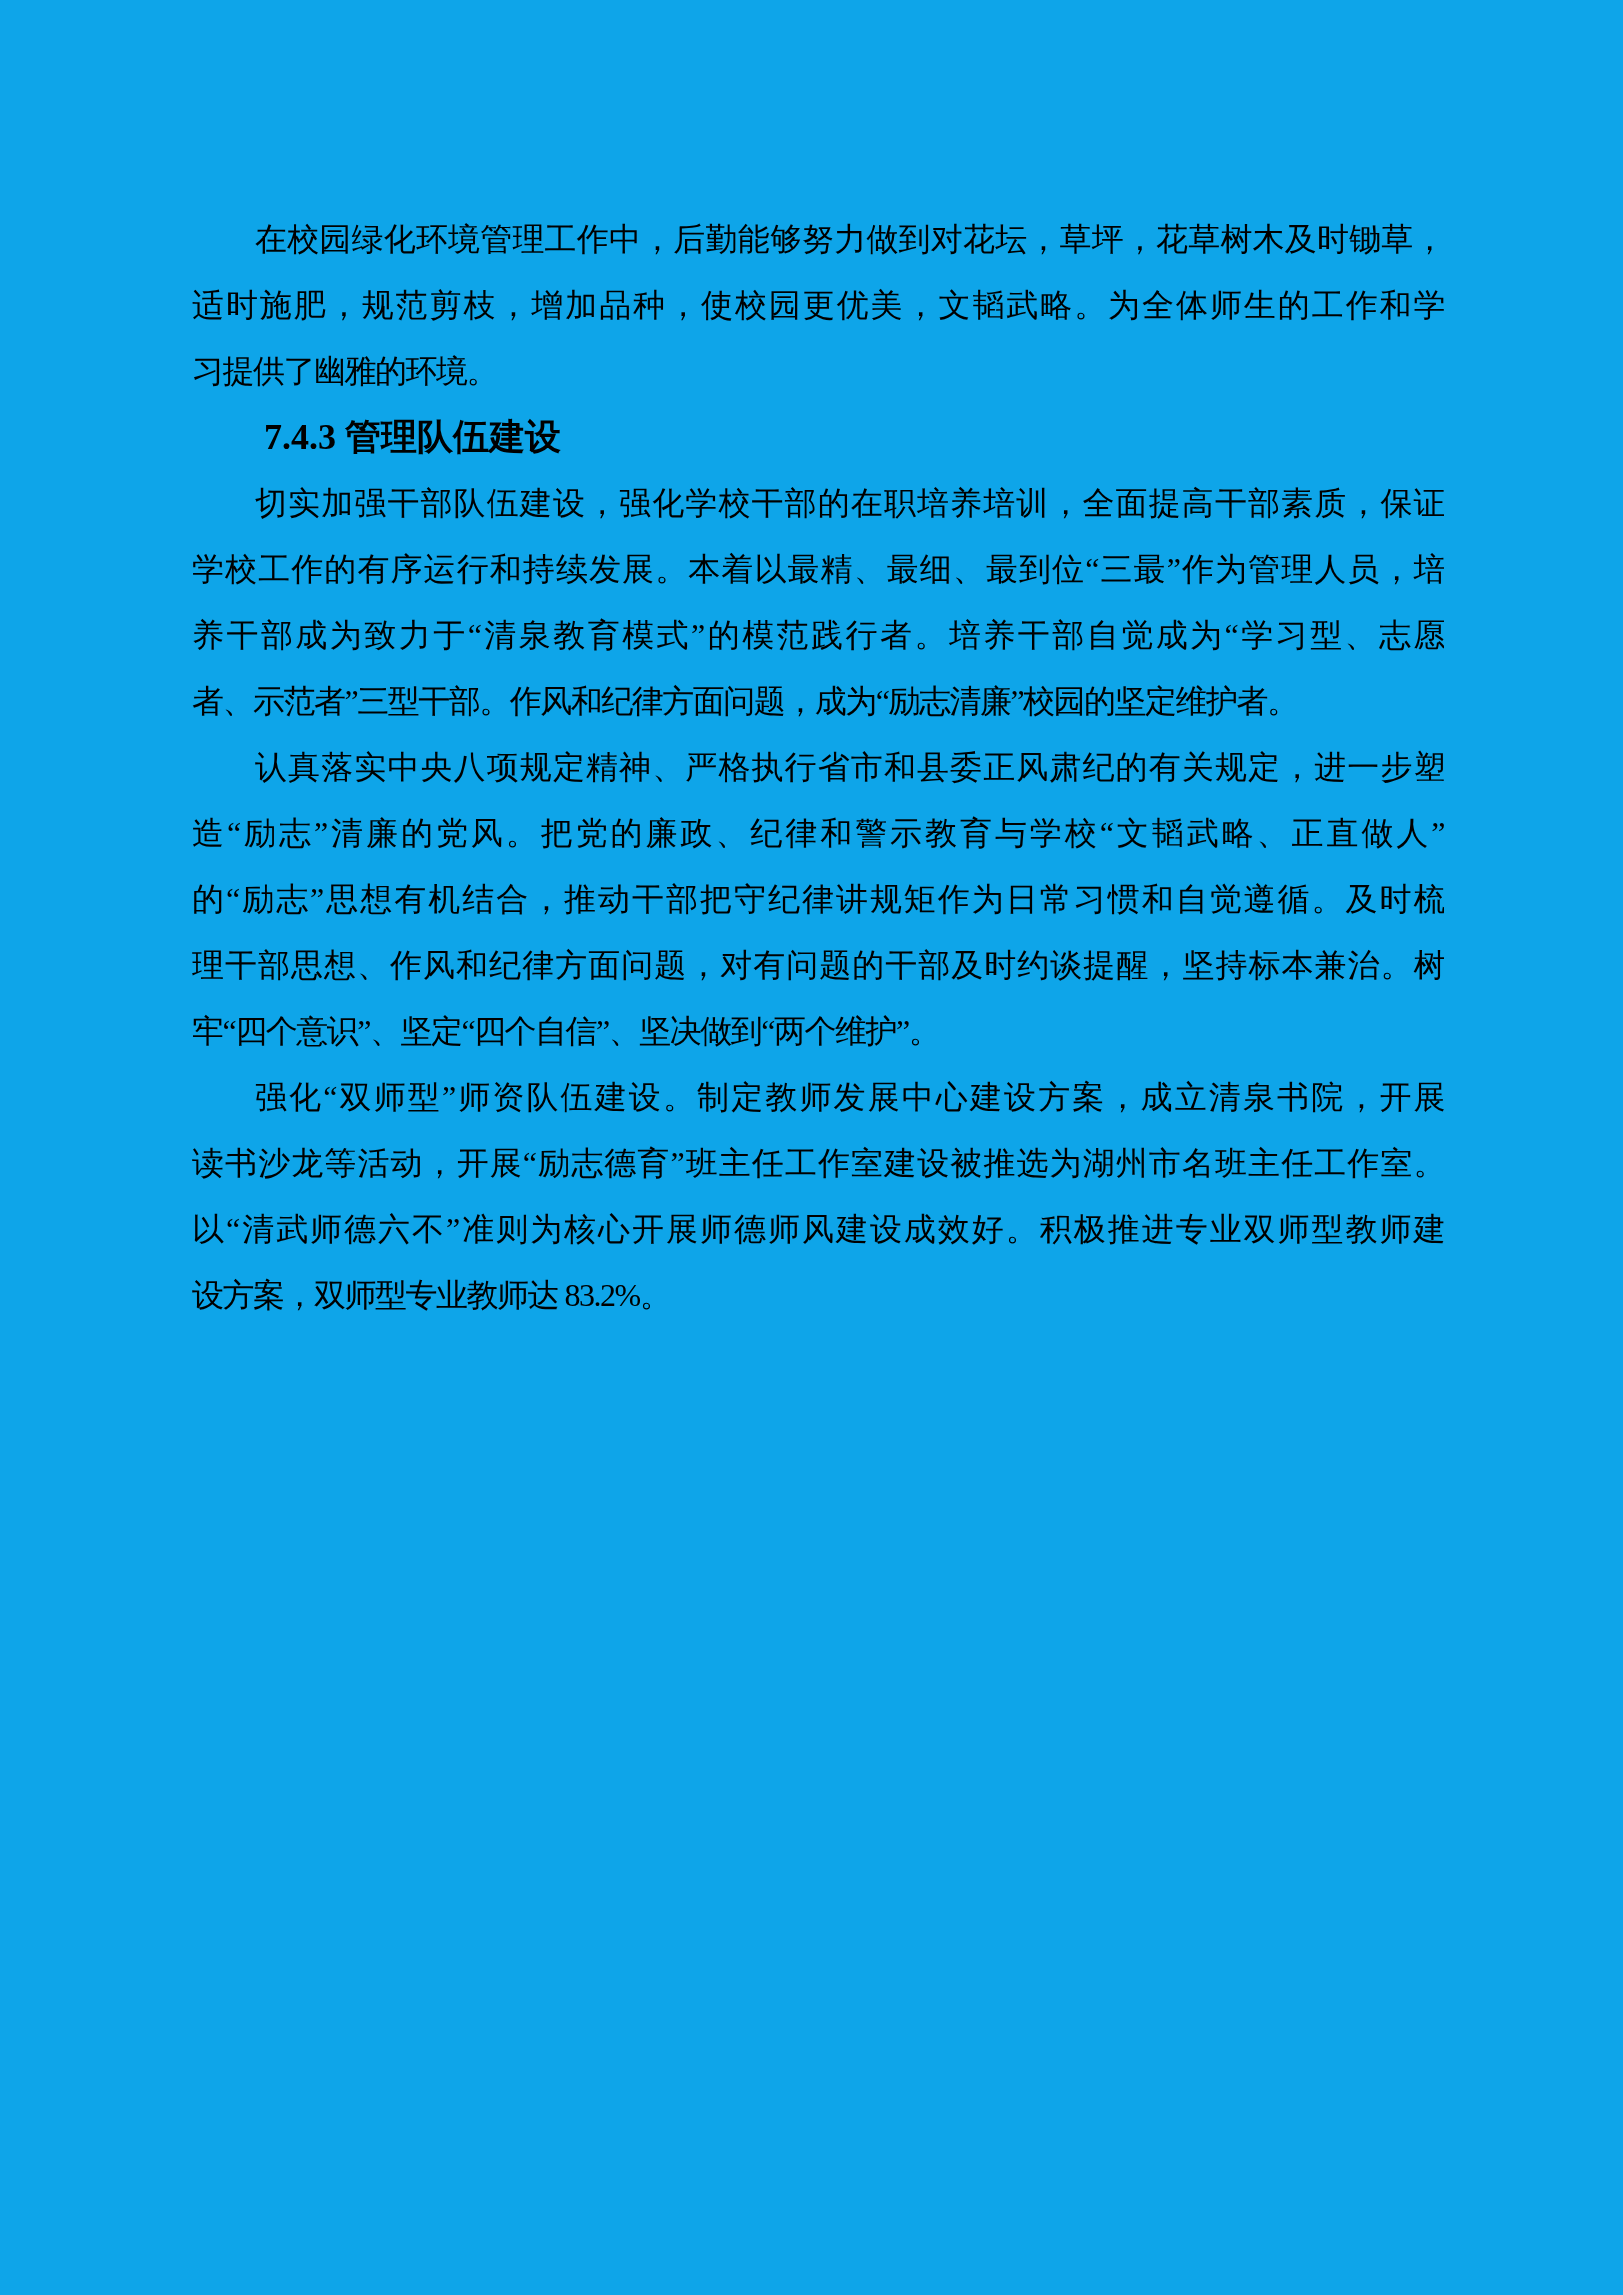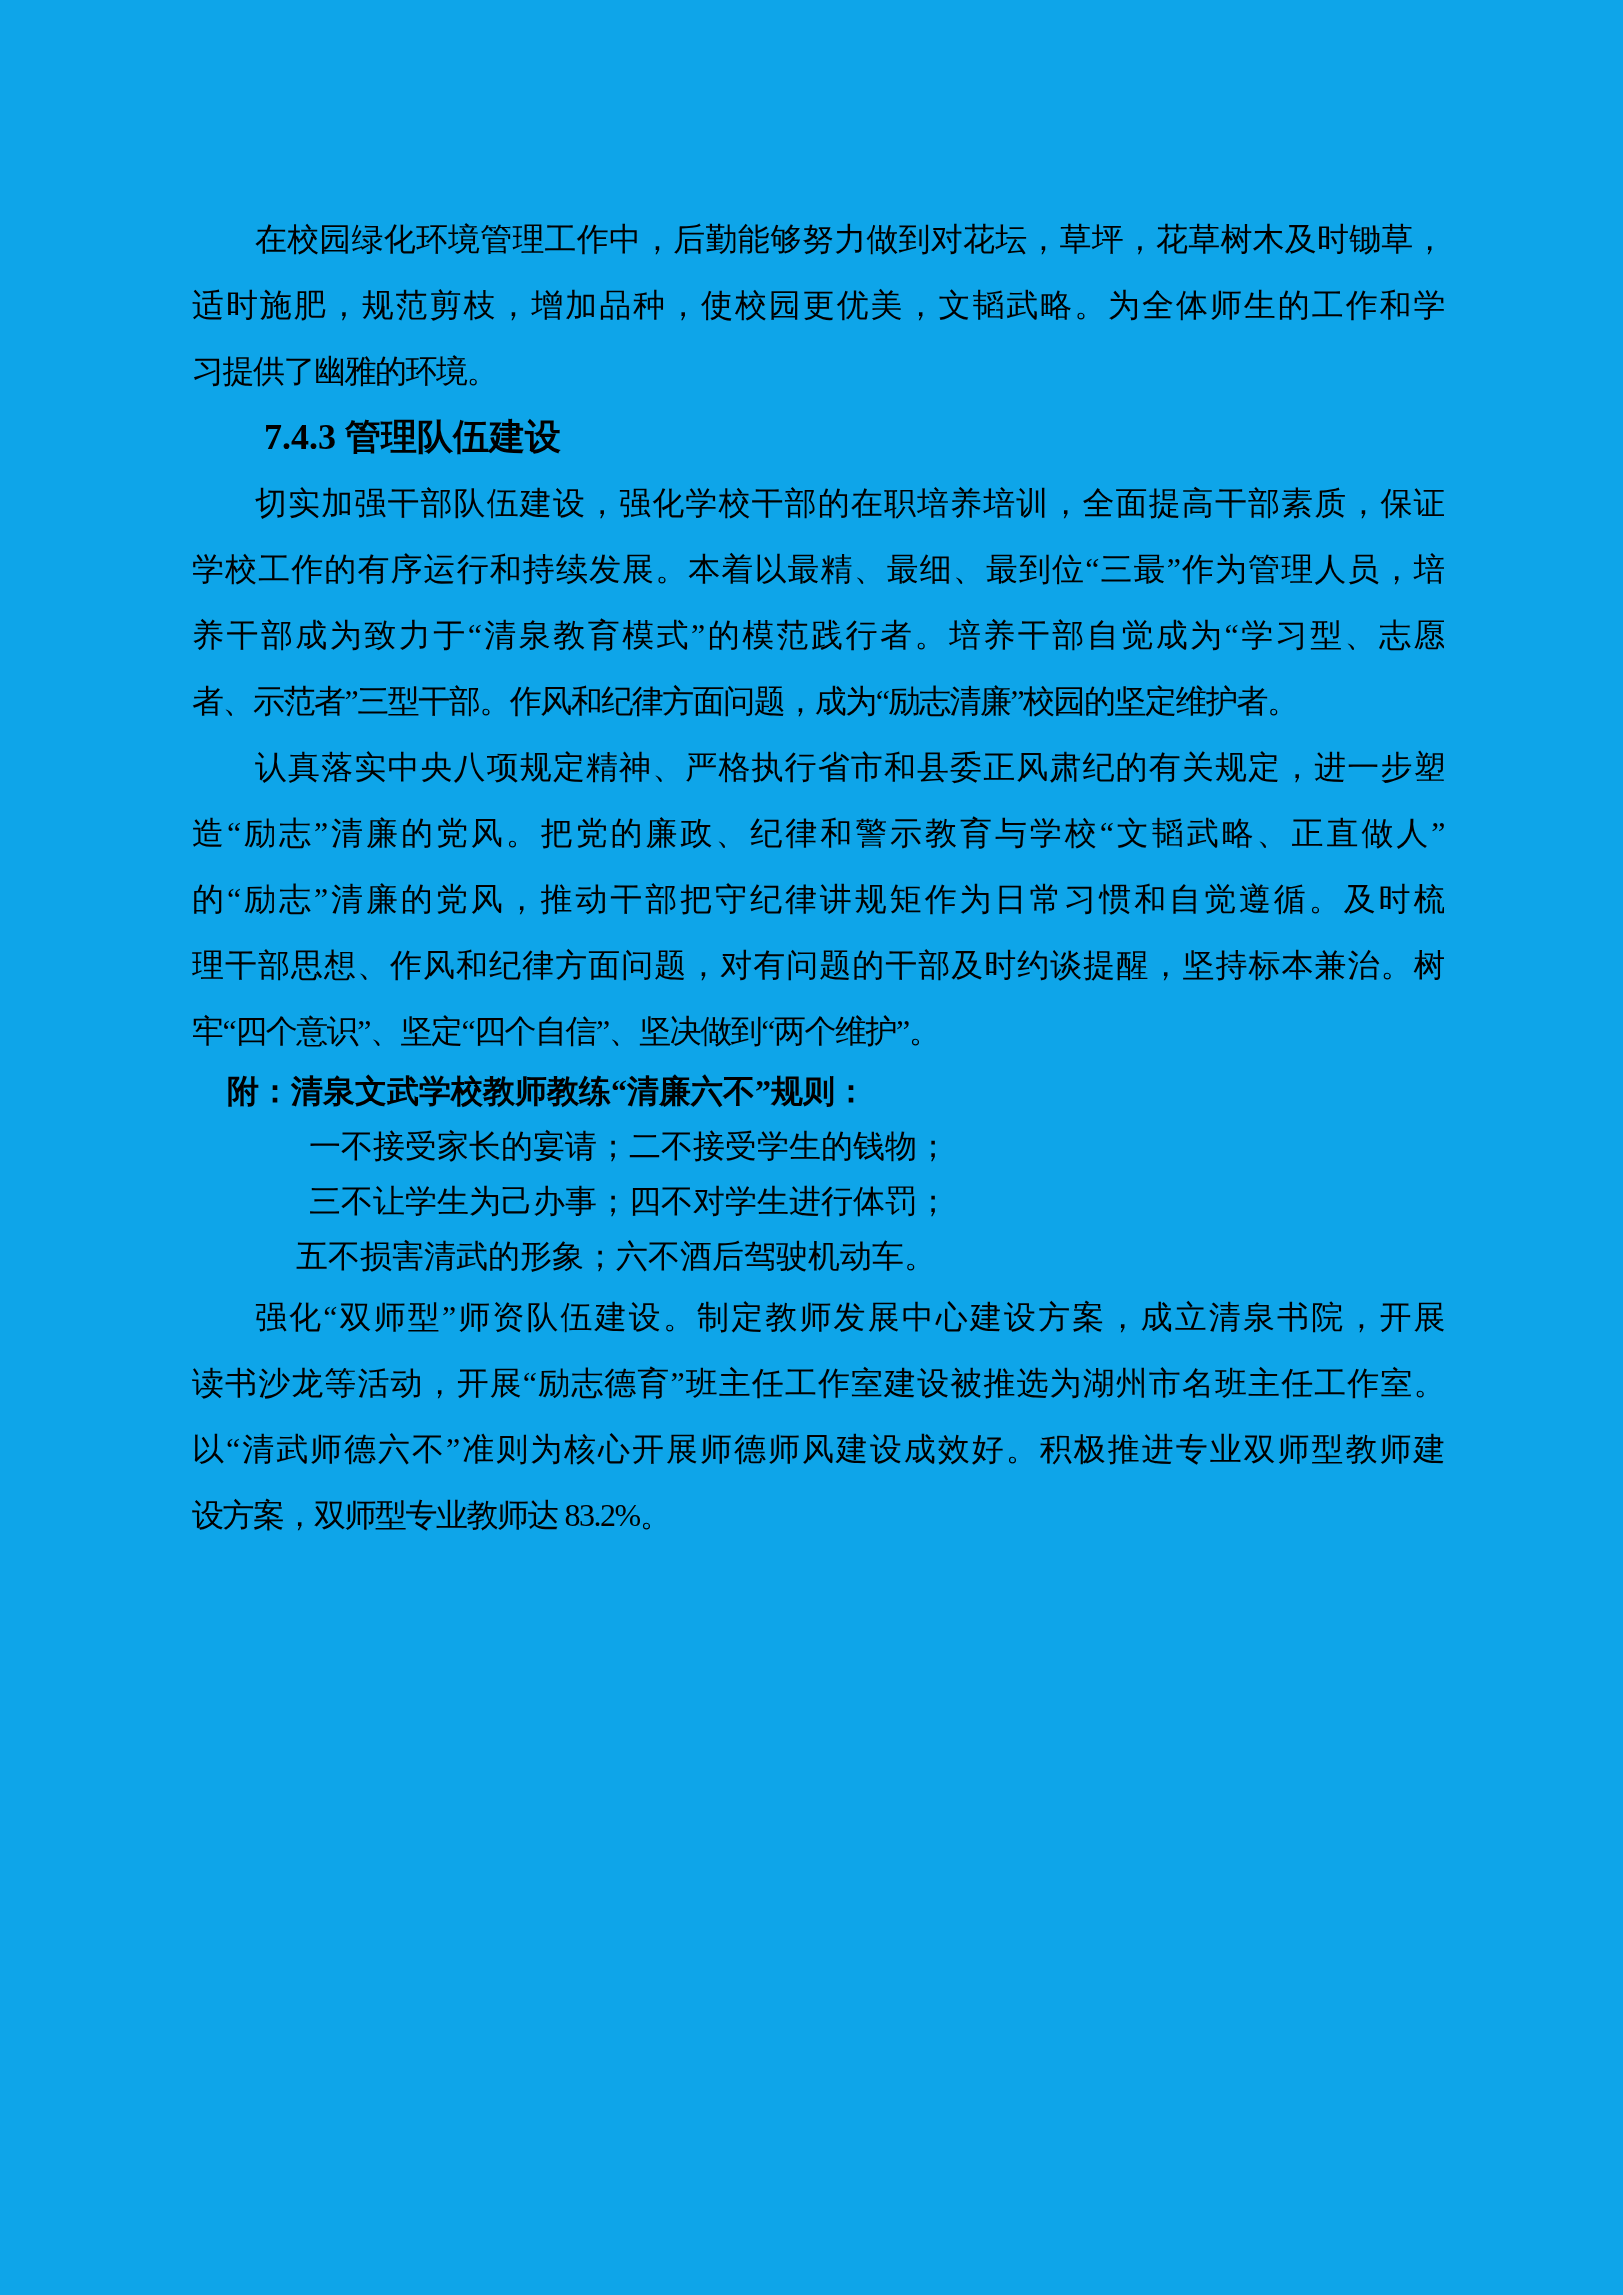--- a/index.html
+++ b/index.html
@@ -100,32 +100,26 @@
     <div class="para">
       <div class="line indent">切实加强干部队伍建设，强化学校干部的在职培养培训，全面提高干部素质，保证</div>
       <div class="line">学校工作的有序运行和持续发展。本着以最精、最细、最到位“三最”作为管理人员，培</div>
       <div class="line">养干部成为致力于“清泉教育模式”的模范践行者。培养干部自觉成为“学习型、志愿</div>
       <div class="line end">者、示范者”三型干部。作风和纪律方面问题，成为“励志清廉”校园的坚定维护者。</div>
     </div>
 
     <div class="para">
       <div class="line indent">认真落实中央八项规定精神、严格执行省市和县委正风肃纪的有关规定，进一步塑</div>
       <div class="line">造“励志”清廉的党风。把党的廉政、纪律和警示教育与学校“文韬武略、正直做人”</div>
-      <div class="line">的“励志”清廉的党风，推动干部把守纪律讲规矩作为日常习惯和自觉遵循。及时梳</div>
+      <div class="line">的“励志”思想有机结合，推动干部把守纪律讲规矩作为日常习惯和自觉遵循。及时梳</div>
       <div class="line">理干部思想、作风和纪律方面问题，对有问题的干部及时约谈提醒，坚持标本兼治。树</div>
       <div class="line end">牢“四个意识”、坚定“四个自信”、坚决做到“两个维护”。</div>
     </div>
 
 
-    <div class="annex">
-      <div class="annex-title">附：清泉文武学校教师教练“清廉六不”规则：</div>
-      <div class="rule pos-a">一不接受家长的宴请；二不接受学生的钱物；</div>
-      <div class="rule pos-b">三不让学生为己办事；四不对学生进行体罚；</div>
-      <div class="rule pos-c">五不损害清武的形象；六不酒后驾驶机动车。</div>
-    </div>
 
 
     <div class="para">
       <div class="line indent">强化“双师型”师资队伍建设。制定教师发展中心建设方案，成立清泉书院，开展</div>
       <div class="line">读书沙龙等活动，开展“励志德育”班主任工作室建设被推选为湖州市名班主任工作室。</div>
       <div class="line">以“清武师德六不”准则为核心开展师德师风建设成效好。积极推进专业双师型教师建</div>
       <div class="line end">设方案，双师型专业教师达 83.2%。</div>
     </div>
 
   </div>

